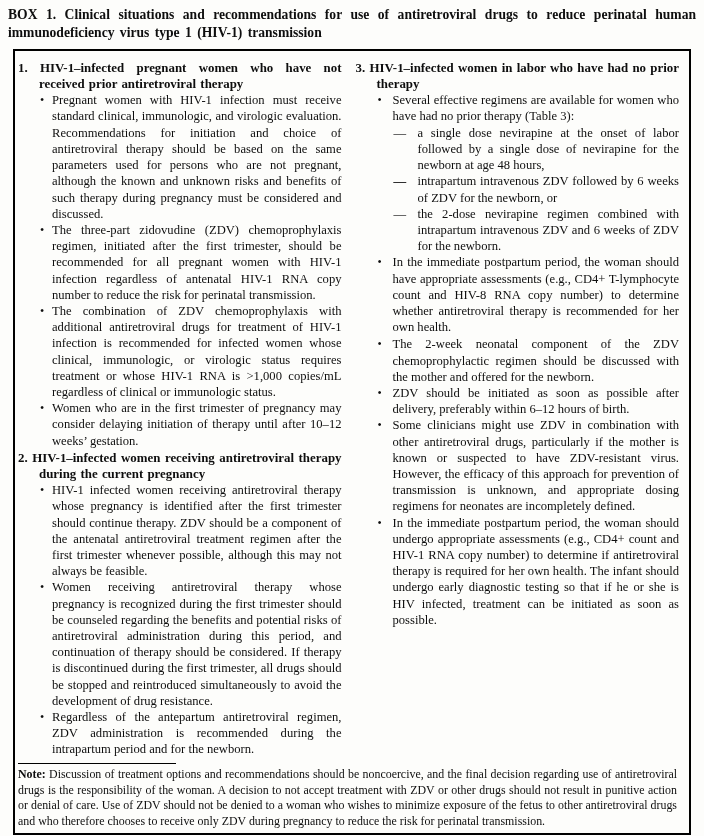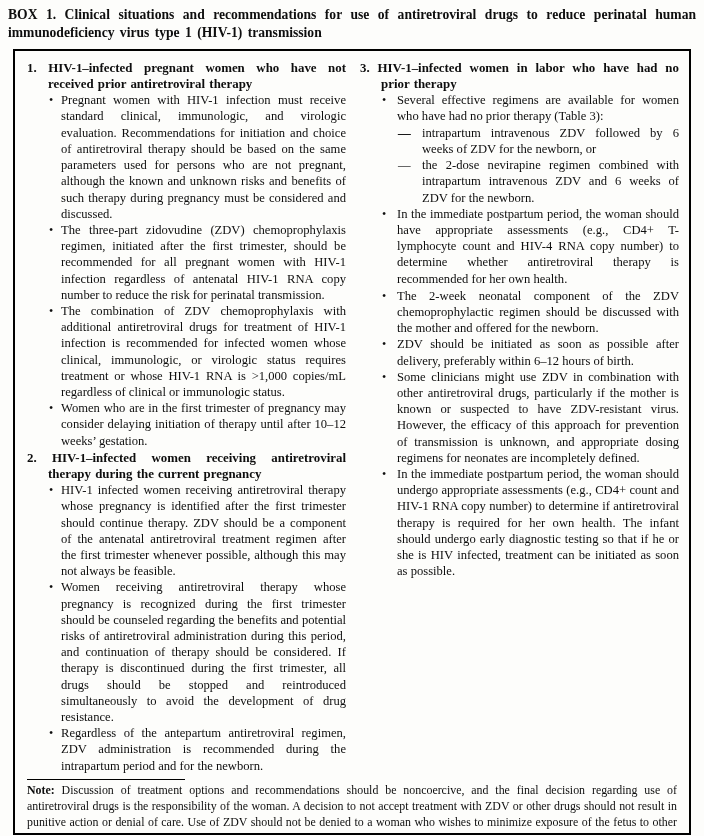--- a/index.html
+++ b/index.html
@@ -20,21 +20,21 @@
     font-size: 13.6px;
     line-height: 1.32;
     text-align: justify;
     word-spacing: 2px;
     margin: 0 0 7px 0;
   }
   .box {
     border: 2px solid #000;
     margin: 0 5px;
     height: 786px;
-    padding: 9px 10px 0 12px;
+    padding: 9px 10px 0 3px;
     overflow: hidden;
   }
   .columns {
     display: flex;
     gap: 14px;
   }
   .col { flex: 1 1 0; min-width: 0; }
   .item { margin-bottom: 1px; }
   .item-head {
     font-weight: bold;
@@ -119,26 +119,26 @@
 
       </div>
 
       <div class="col col-right">
 
         <div class="item">
           <div class="item-head"><span class="item-num">3.</span> <span>HIV-1–infected women in labor who have had no prior therapy</span></div>
           <div class="bullets">
             <div class="bullet-row">
               <span class="bullet-marker">•</span><span>Several effective regimens are available for women who have had no prior therapy (Table 3):</span>
-              <div class="sub-row"><span class="dash-marker">—</span></div>
+              <div class="sub-row"><span class="dash-marker">—</span><span>a single dose nevirapine at the onset of labor followed by a single dose of nevirapine for the newborn at age 48 hours,</span></div>
               <div class="sub-row"><span class="dash-marker">—</span></div>
               <div class="sub-row"><span class="dash-marker">—</span><span>intrapartum intravenous ZDV followed by 6 weeks of ZDV for the newborn, or</span></div>
               <div class="sub-row"><span class="dash-marker">—</span><span>the 2-dose nevirapine regimen combined with intrapartum intravenous ZDV and 6 weeks of ZDV for the newborn.</span></div>
             </div>
-            <div class="bullet-row"><span class="bullet-marker">•</span><span>In the immediate postpartum period, the woman should have appropriate assessments (e.g., CD4+ T-lymphocyte count and HIV-4 RNA copy number) to determine whether antiretroviral therapy is recommended for her own health.</span></div>
+            <div class="bullet-row"><span class="bullet-marker">•</span><span>In the immediate postpartum period, the woman should have appropriate assessments (e.g., CD4+ T-lymphocyte count and HIV-8 RNA copy number) to determine whether antiretroviral therapy is recommended for her own health.</span></div>
           </div>
         </div>
 
         <div class="item">
           <div class="bullets">
             <div class="bullet-row"><span class="bullet-marker">•</span><span>The 2-week neonatal component of the ZDV chemoprophylactic regimen should be discussed with the mother and offered for the newborn.</span></div>
             <div class="bullet-row"><span class="bullet-marker">•</span><span>ZDV should be initiated as soon as possible after delivery, preferably within 6–12 hours of birth.</span></div>
             <div class="bullet-row"><span class="bullet-marker">•</span><span>Some clinicians might use ZDV in combination with other antiretroviral drugs, particularly if the mother is known or suspected to have ZDV-resistant virus. However, the efficacy of this approach for prevention of transmission is unknown, and appropriate dosing regimens for neonates are incompletely defined.</span></div>
             <div class="bullet-row"><span class="bullet-marker">•</span><span>In the immediate postpartum period, the woman should undergo appropriate assessments (e.g., CD4+ count and HIV-1 RNA copy number) to determine if antiretroviral therapy is required for her own health. The infant should undergo early diagnostic testing so that if he or she is HIV infected, treatment can be initiated as soon as possible.</span></div>
           </div>

